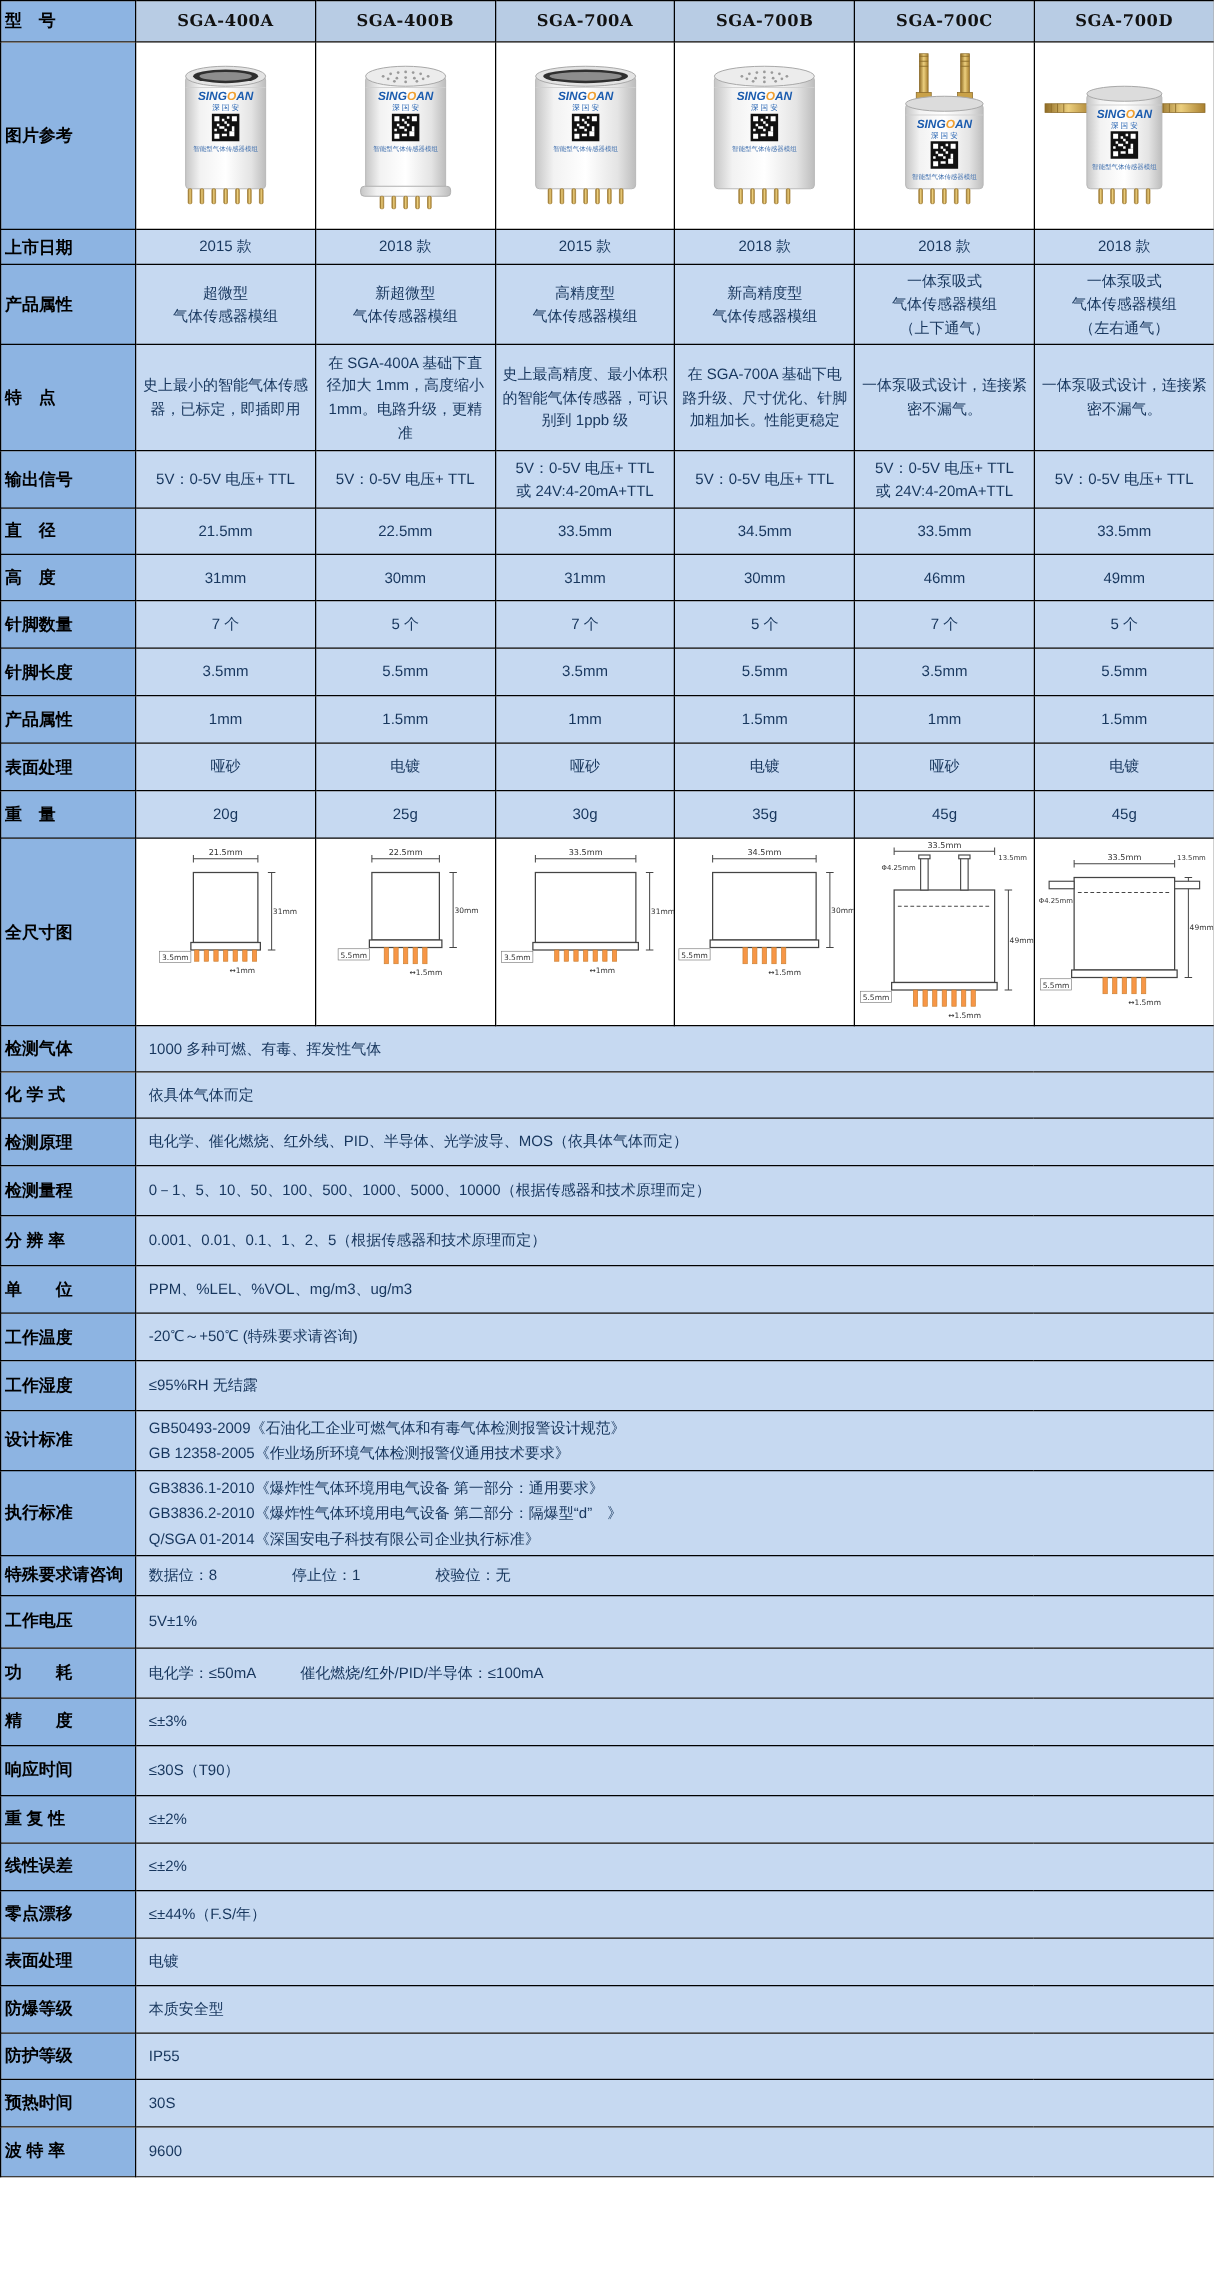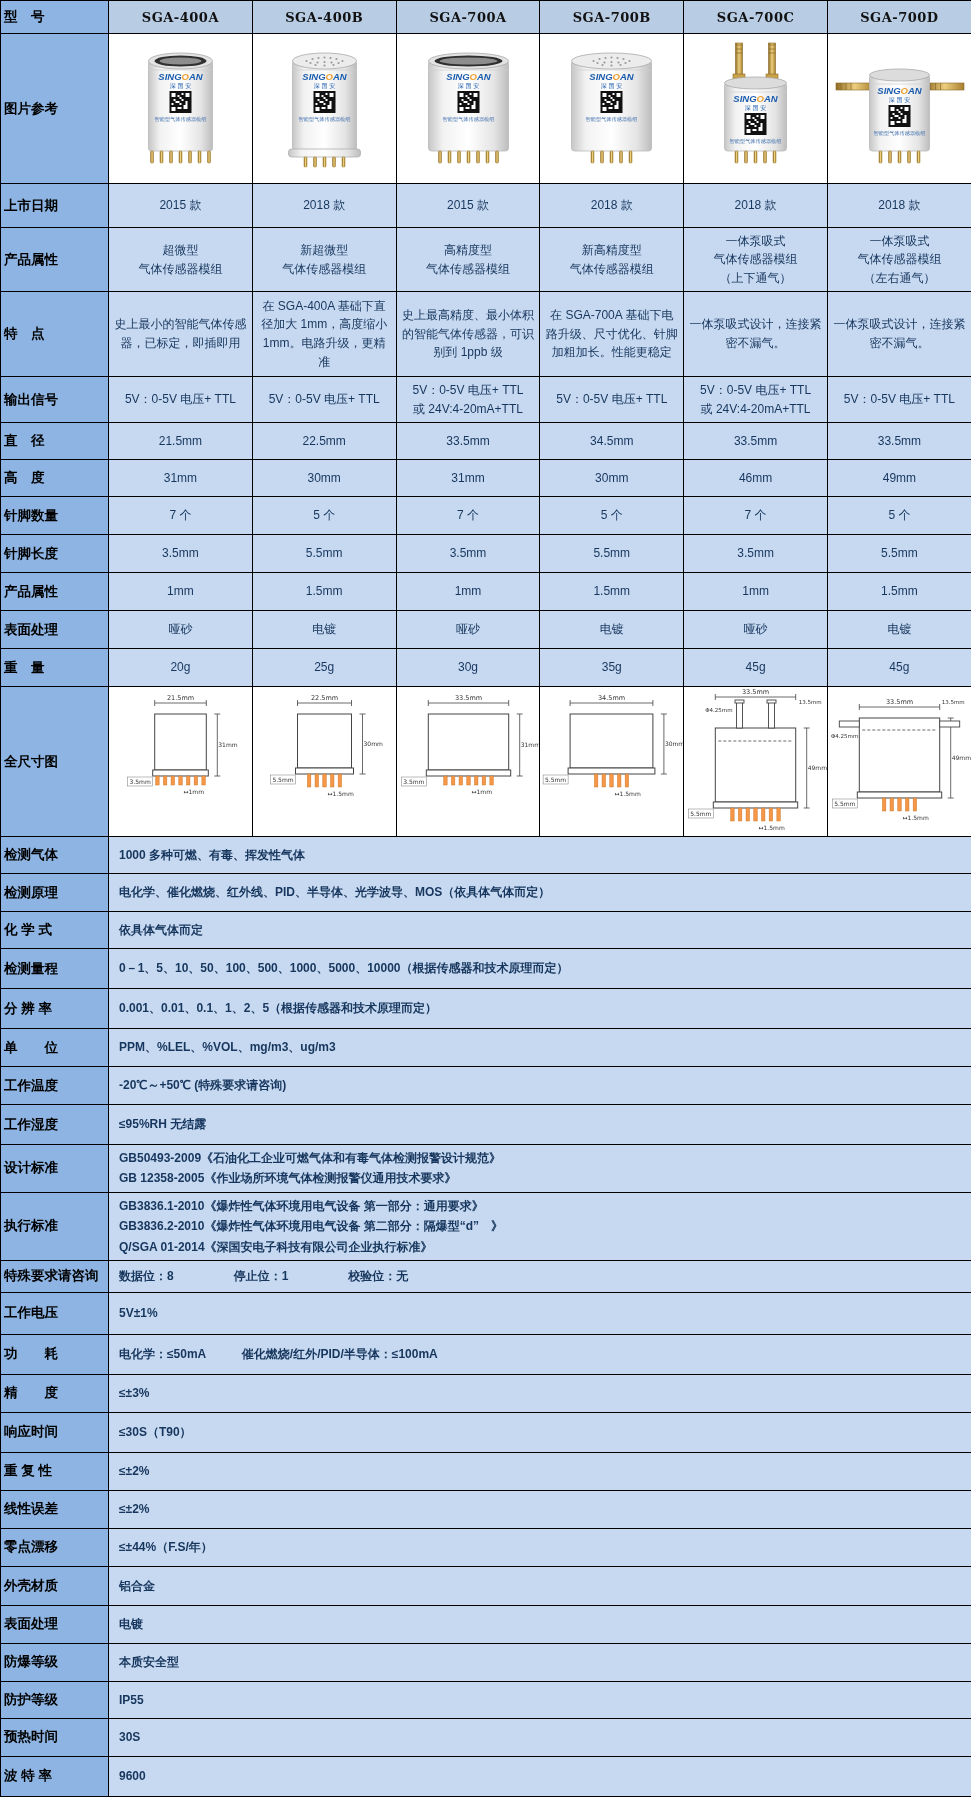--- a/index.html
+++ b/index.html
@@ -6,21 +6,21 @@
   body{width:971px;font-family:"Liberation Sans",sans-serif;}
   table{border-collapse:collapse;table-layout:fixed;width:971px;}
   td{border:1.5px solid #000;overflow:hidden;vertical-align:middle;padding:0;}
   td.lab{background:#8DB4E2;color:#000;font-weight:bold;font-size:13.5px;padding:2px 3px;}
   td.mod{background:#B8CCE4;color:#111;font-weight:bold;font-size:13px;text-align:center;
          font-family:"DejaVu Serif",serif;letter-spacing:0.5px;}
   td.val{background:#C6D9F1;color:#17365D;font-size:12px;text-align:center;
          white-space:pre-line;line-height:1.55;padding:2px 5px;}
   td.white{background:#fff;text-align:right;padding:0;}
   td.fullval{background:#C6D9F1;color:#17365D;font-size:12px;text-align:left;
-         white-space:pre-line;line-height:1.7;padding:3px 10px;font-weight:bold;}
+         white-space:pre-line;line-height:1.7;padding:3px 10px;}
   svg{display:block;margin:0 auto;}
 </style>
 </head>
 <body>
 
 <table>
   <colgroup>
     <col style="width:108px">
     <col style="width:143.8px">
       <col style="width:143.8px">
@@ -356,21 +356,21 @@
             <rect x="62.5" y="82" width="2" height="2" fill="#fff"></rect>
             <text x="71.5" y="100" font-size="5.2" fill="#3f6fae" text-anchor="middle">智能型气体传感器模组</text>
             <rect x="51" y="116" width="3" height="12" rx="1" fill="url(#gGold)" stroke="#9a7426" stroke-width="0.5"></rect>
             <rect x="60.5" y="116" width="3" height="12" rx="1" fill="url(#gGold)" stroke="#9a7426" stroke-width="0.5"></rect>
             <rect x="70" y="116" width="3" height="12" rx="1" fill="url(#gGold)" stroke="#9a7426" stroke-width="0.5"></rect>
             <rect x="79.5" y="116" width="3" height="12" rx="1" fill="url(#gGold)" stroke="#9a7426" stroke-width="0.5"></rect>
             <rect x="89" y="116" width="3" height="12" rx="1" fill="url(#gGold)" stroke="#9a7426" stroke-width="0.5"></rect>
           </svg>
         </td>
       </tr>
-      <tr style="height:44px">
+      <tr style="height:28px">
         <td class="lab">上市日期</td>
         <td class="val">2015 款</td>
         <td class="val">2018 款</td>
         <td class="val">2015 款</td>
         <td class="val">2018 款</td>
         <td class="val">2018 款</td>
         <td class="val">2018 款</td>
       </tr>
       <tr style="height:64px">
         <td class="lab">产品属性</td>
@@ -622,27 +622,27 @@
             <rect x="111.69999999999999" y="33" width="20" height="6" fill="#fff" stroke="#444" stroke-width="0.9"></rect>
             <text x="30.300000000000004" y="50" font-size="5.5" fill="#333" text-anchor="end" font-family="DejaVu Sans, sans-serif">Φ4.25mm</text>
             <text x="113.69999999999999" y="16" font-size="5.5" fill="#333" text-anchor="start" font-family="DejaVu Sans, sans-serif">13.5mm</text>
           </svg>
         </td>
       </tr>
       <tr style="height:37px">
         <td class="lab">检测气体</td>
         <td class="fullval" colspan="6">1000 多种可燃、有毒、挥发性气体</td>
       </tr>
-      <tr style="height:38px">
-        <td class="lab">检测原理</td>
-        <td class="fullval" colspan="6">电化学、催化燃烧、红外线、PID、半导体、光学波导、MOS（依具体气体而定）</td>
-      </tr>
       <tr style="height:37px">
         <td class="lab">化 学 式</td>
         <td class="fullval" colspan="6">依具体气体而定</td>
+      </tr>
+      <tr style="height:38px">
+        <td class="lab">检测原理</td>
+        <td class="fullval" colspan="6">电化学、催化燃烧、红外线、PID、半导体、光学波导、MOS（依具体气体而定）</td>
       </tr>
       <tr style="height:40px">
         <td class="lab">检测量程</td>
         <td class="fullval" colspan="6">0－1、5、10、50、100、500、1000、5000、10000（根据传感器和技术原理而定）</td>
       </tr>
       <tr style="height:40px">
         <td class="lab">分 辨 率</td>
         <td class="fullval" colspan="6">0.001、0.01、0.1、1、2、5（根据传感器和技术原理而定）</td>
       </tr>
       <tr style="height:38px">
@@ -693,24 +693,20 @@
         <td class="fullval" colspan="6">≤±2%</td>
       </tr>
       <tr style="height:38px">
         <td class="lab">线性误差</td>
         <td class="fullval" colspan="6">≤±2%</td>
       </tr>
       <tr style="height:38px">
         <td class="lab">零点漂移</td>
         <td class="fullval" colspan="6">≤±44%（F.S/年）</td>
       </tr>
-      <tr style="height:39px">
-        <td class="lab">外壳材质</td>
-        <td class="fullval" colspan="6">铝合金</td>
-      </tr>
       <tr style="height:38px">
         <td class="lab">表面处理</td>
         <td class="fullval" colspan="6">电镀</td>
       </tr>
       <tr style="height:38px">
         <td class="lab">防爆等级</td>
         <td class="fullval" colspan="6">本质安全型</td>
       </tr>
       <tr style="height:37px">
         <td class="lab">防护等级</td>

